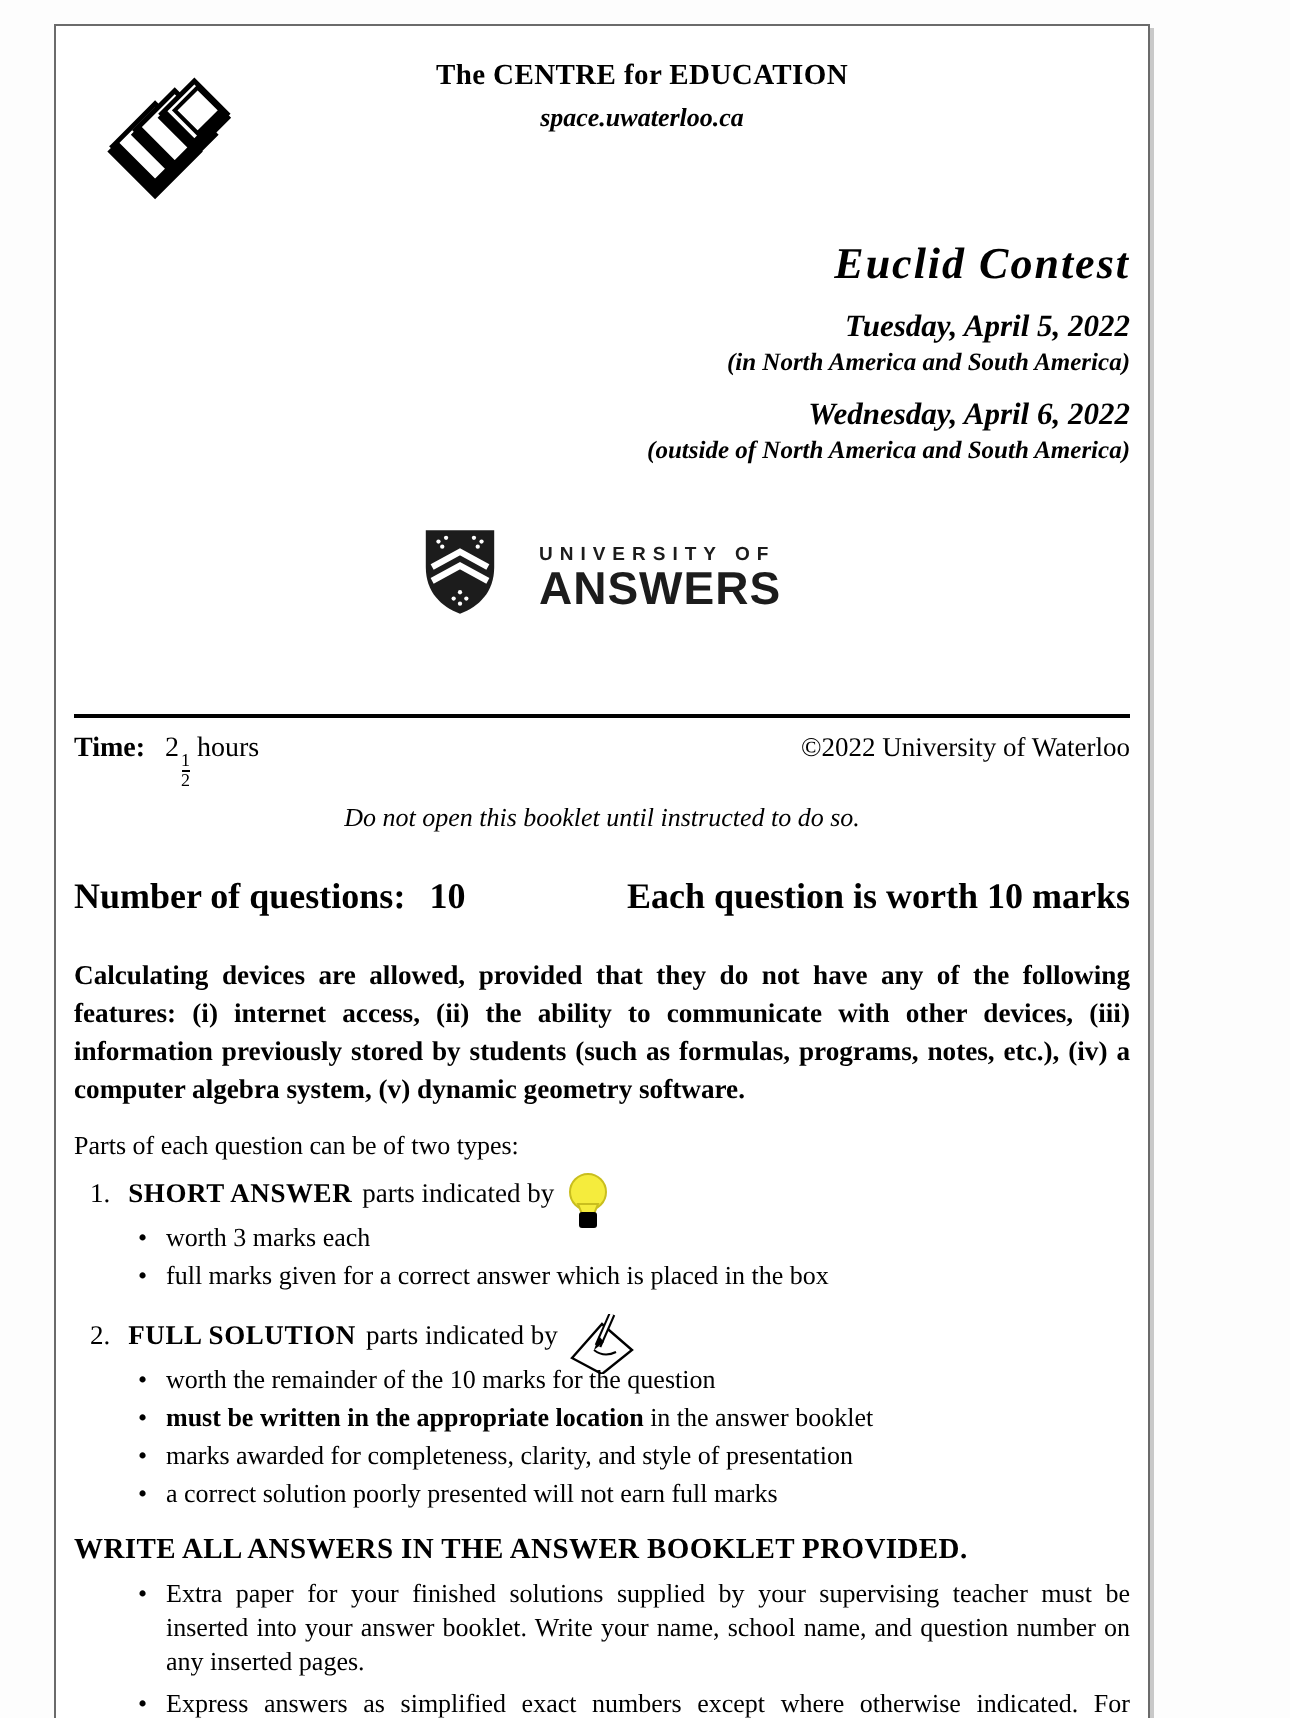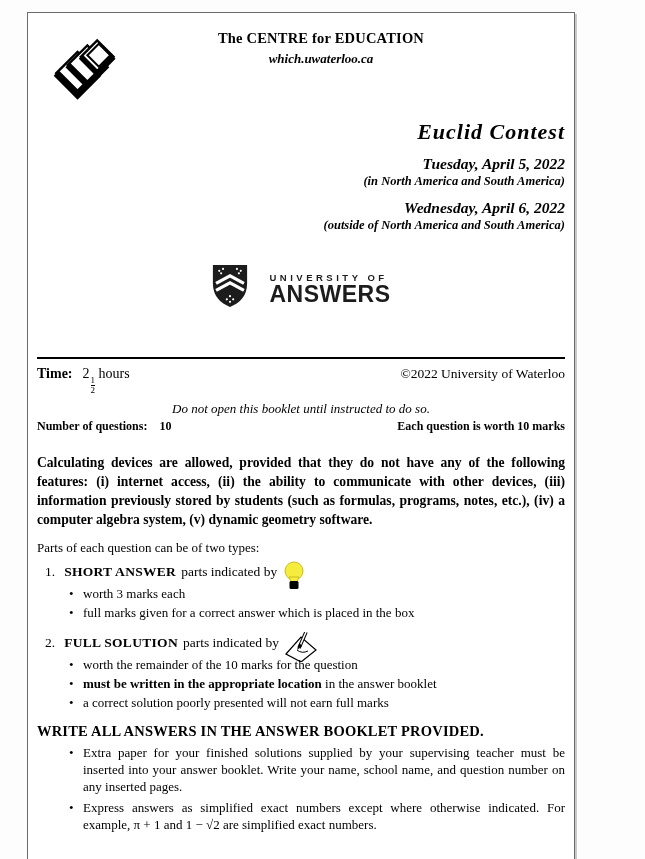--- a/index.html
+++ b/index.html
@@ -38,21 +38,21 @@
   .r1{margin-top:44px;}
   .row{display:flex;justify-content:space-between;align-items:baseline;}
   .time-row{margin-top:7px;font-size:14px;}
   .b{font-weight:bold;}
   .mixed{margin-left:10px;}
   .frac{display:inline-flex;flex-direction:column;font-size:9px;line-height:9px;
         vertical-align:-5px;text-align:center;margin-left:1px;}
   .frac .den{border-top:1px solid #000;}
   .copyright{font-size:13.5px;}
   .center-it{text-align:center;font-style:italic;font-size:13px;margin-top:6px;}
-  .q-row{margin-top:2px;font-size:12px;font-weight:bold;}
+  .q-row{margin-top:21px;font-size:18px;font-weight:bold;}
   .qv{margin-left:12px;}
   .calc{font-weight:bold;font-size:13.6px;line-height:19px;text-align:justify;margin:19px 0 0 0;}
   .parts-intro{font-size:13px;margin-top:11px;}
   
   .part-line{font-size:13.5px;margin-top:5px;padding-left:8px;display:flex;align-items:center;gap:5px;}
   .part-num{margin-right:4px;}
   .part-name{font-weight:bold;letter-spacing:.3px;}
   ul.dots{list-style:none;margin:3px 0 0 0;padding:0 0 0 46px;}
   ul.dots li{font-size:13px;line-height:16.5px;position:relative;margin-top:2.5px;}
   ul.dots li::before{content:"•";position:absolute;left:-14px;top:0;}
@@ -75,21 +75,21 @@
             <polygon points="22,44 46,20 70,44 46,68" stroke-width="3"></polygon>
             <path d="M22,44 L46,68 L70,44" fill="none" stroke-width="8"></path>
             <polygon points="38,34 58,14 78,34 58,54" stroke-width="3"></polygon>
             <path d="M38,34 L58,54 L78,34" fill="none" stroke-width="7"></path>
             <polygon points="46,32 60,18 74,32 60,46" stroke-width="2.5"></polygon>
           </g>
         </svg>
       </span>
       <div class="org">
         <div class="org-line">The CENTRE for EDUCATION</div>
-        <div class="website">which.uwaterloo.ca</div>
+        <div class="website">space.uwaterloo.ca</div>
       </div>
     </div>
 
     <div class="title">Euclid Contest</div>
 
     <div class="date-block">
       <div class="date-line">Tuesday, April 5, 2022</div>
       <div class="region-line">(in North America and South America)</div>
     </div>
     <div class="date-block">
@@ -174,20 +174,21 @@
           <path d="M22,0 L15,16" stroke="#000" stroke-width="3.5" fill="none"></path>
           <path d="M22,0 L15,16" stroke="#fff" stroke-width="1.5" fill="none"></path>
           <polygon points="15.5,11 18,14 13,18" fill="#000"></polygon>
           <path d="M13,18 Q18,22 24,19" stroke="#000" stroke-width="1" fill="none"></path>
         </svg>
       </span>
     </div>
     <ul class="dots">
       <li><span class="b"></span><span>worth the remainder of the 10 marks for the question</span></li>
       <li><span class="b">must be written in the appropriate location</span><span> in the answer booklet</span></li>
+      <li><span class="b"></span><span>marks awarded for completeness, clarity, and style of presentation</span></li>
       <li><span class="b"></span><span>a correct solution poorly presented will not earn full marks</span></li>
     </ul>
 
     <div class="write-head">WRITE ALL ANSWERS IN THE ANSWER BOOKLET PROVIDED.</div>
     <ul class="dots wide">
       <li>Extra paper for your finished solutions supplied by your supervising teacher must be inserted into your answer booklet. Write your name, school name, and question number on any inserted pages.</li>
       <li>Express answers as simplified exact numbers except where otherwise indicated. For example, π + 1 and 1 − √2 are simplified exact numbers.</li>
     </ul>
 
   </div>

